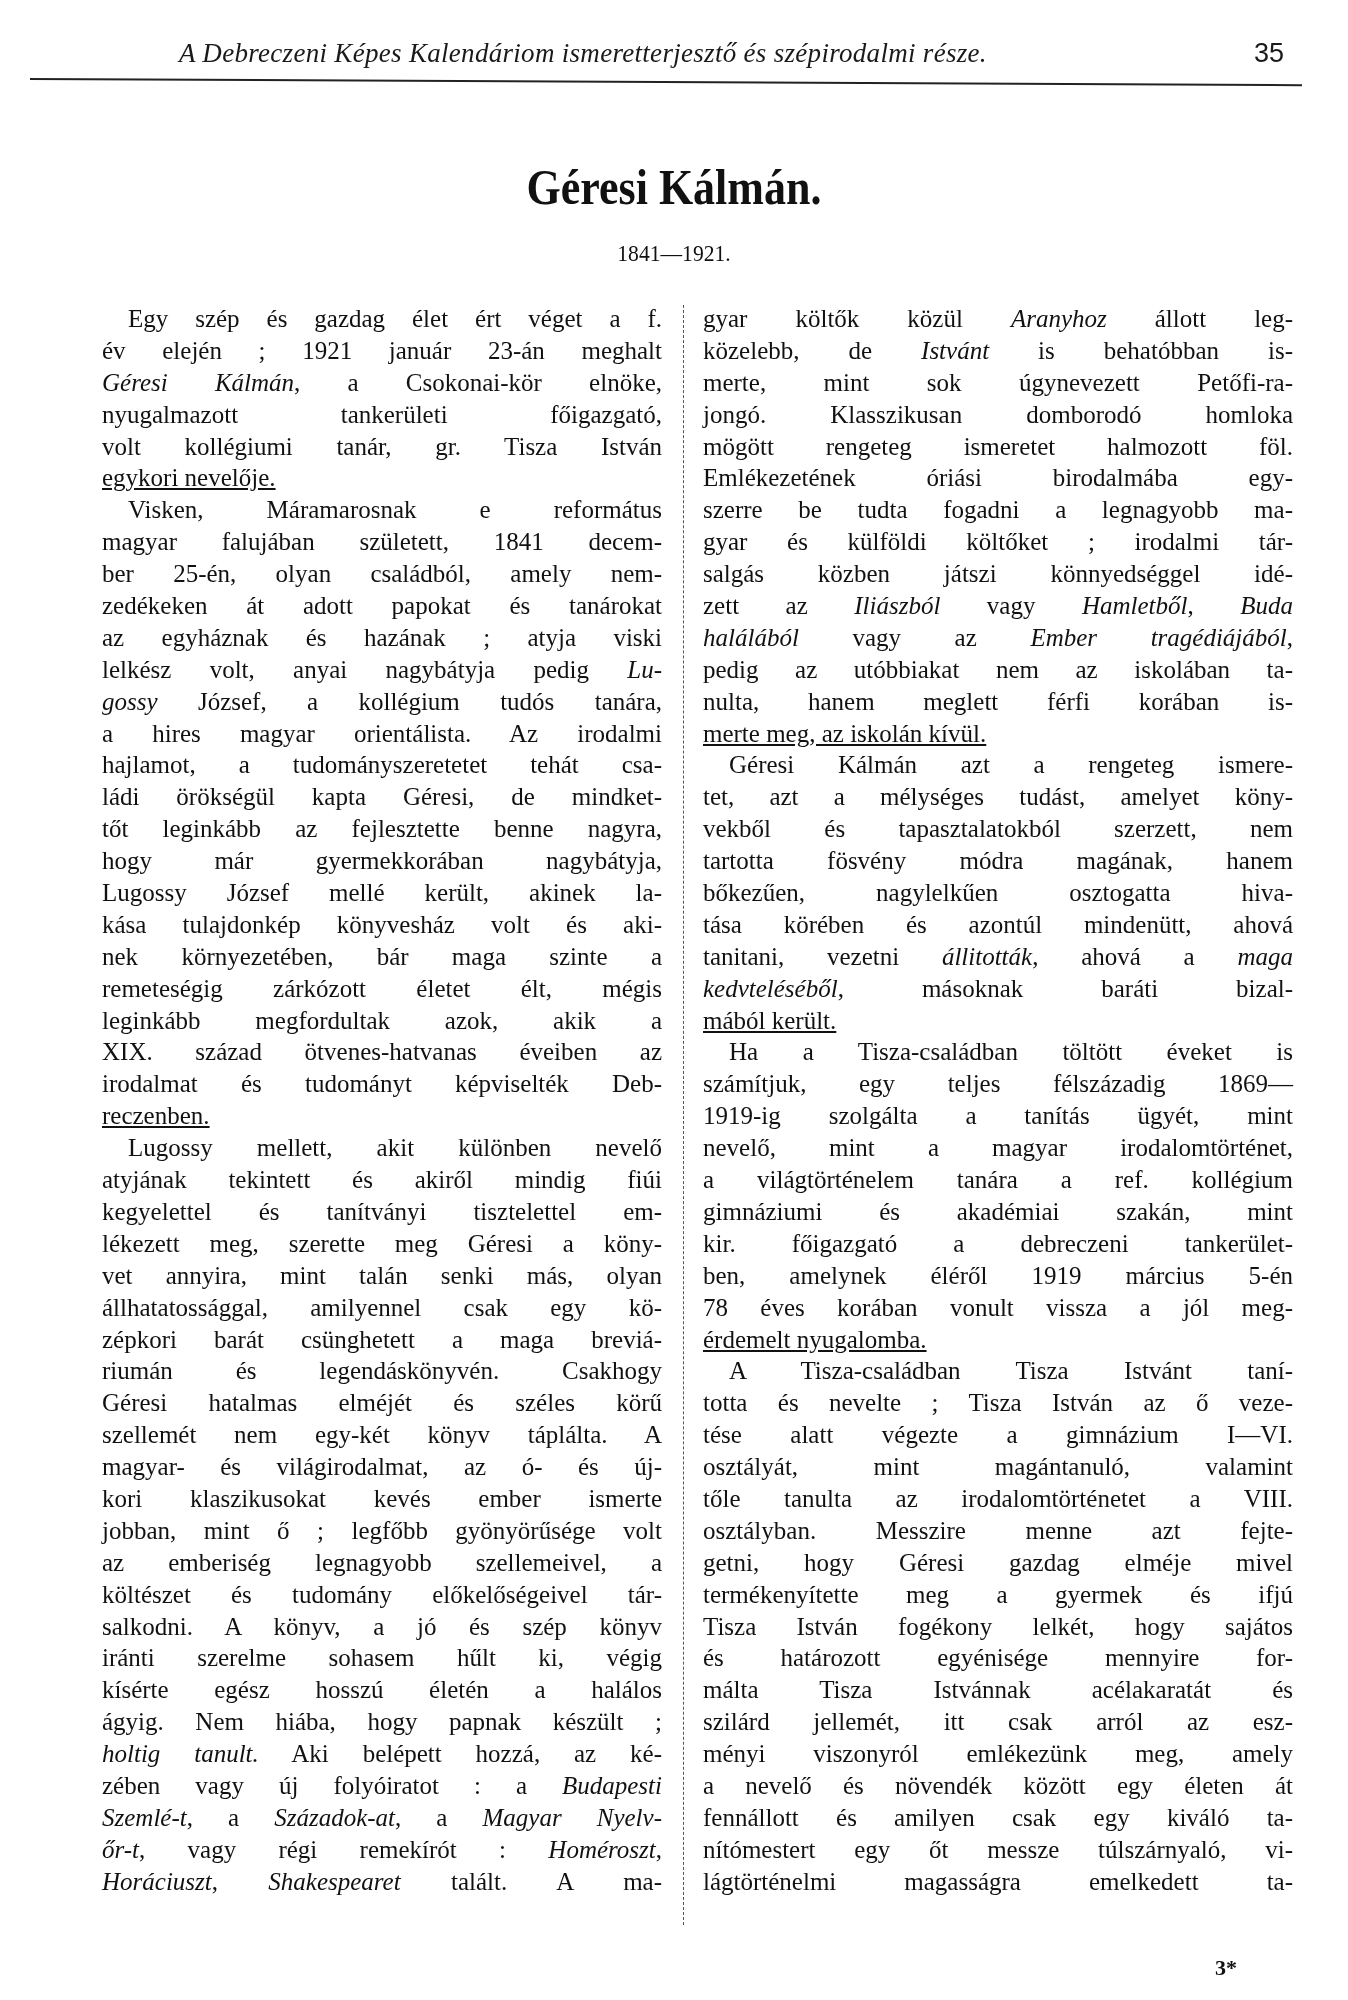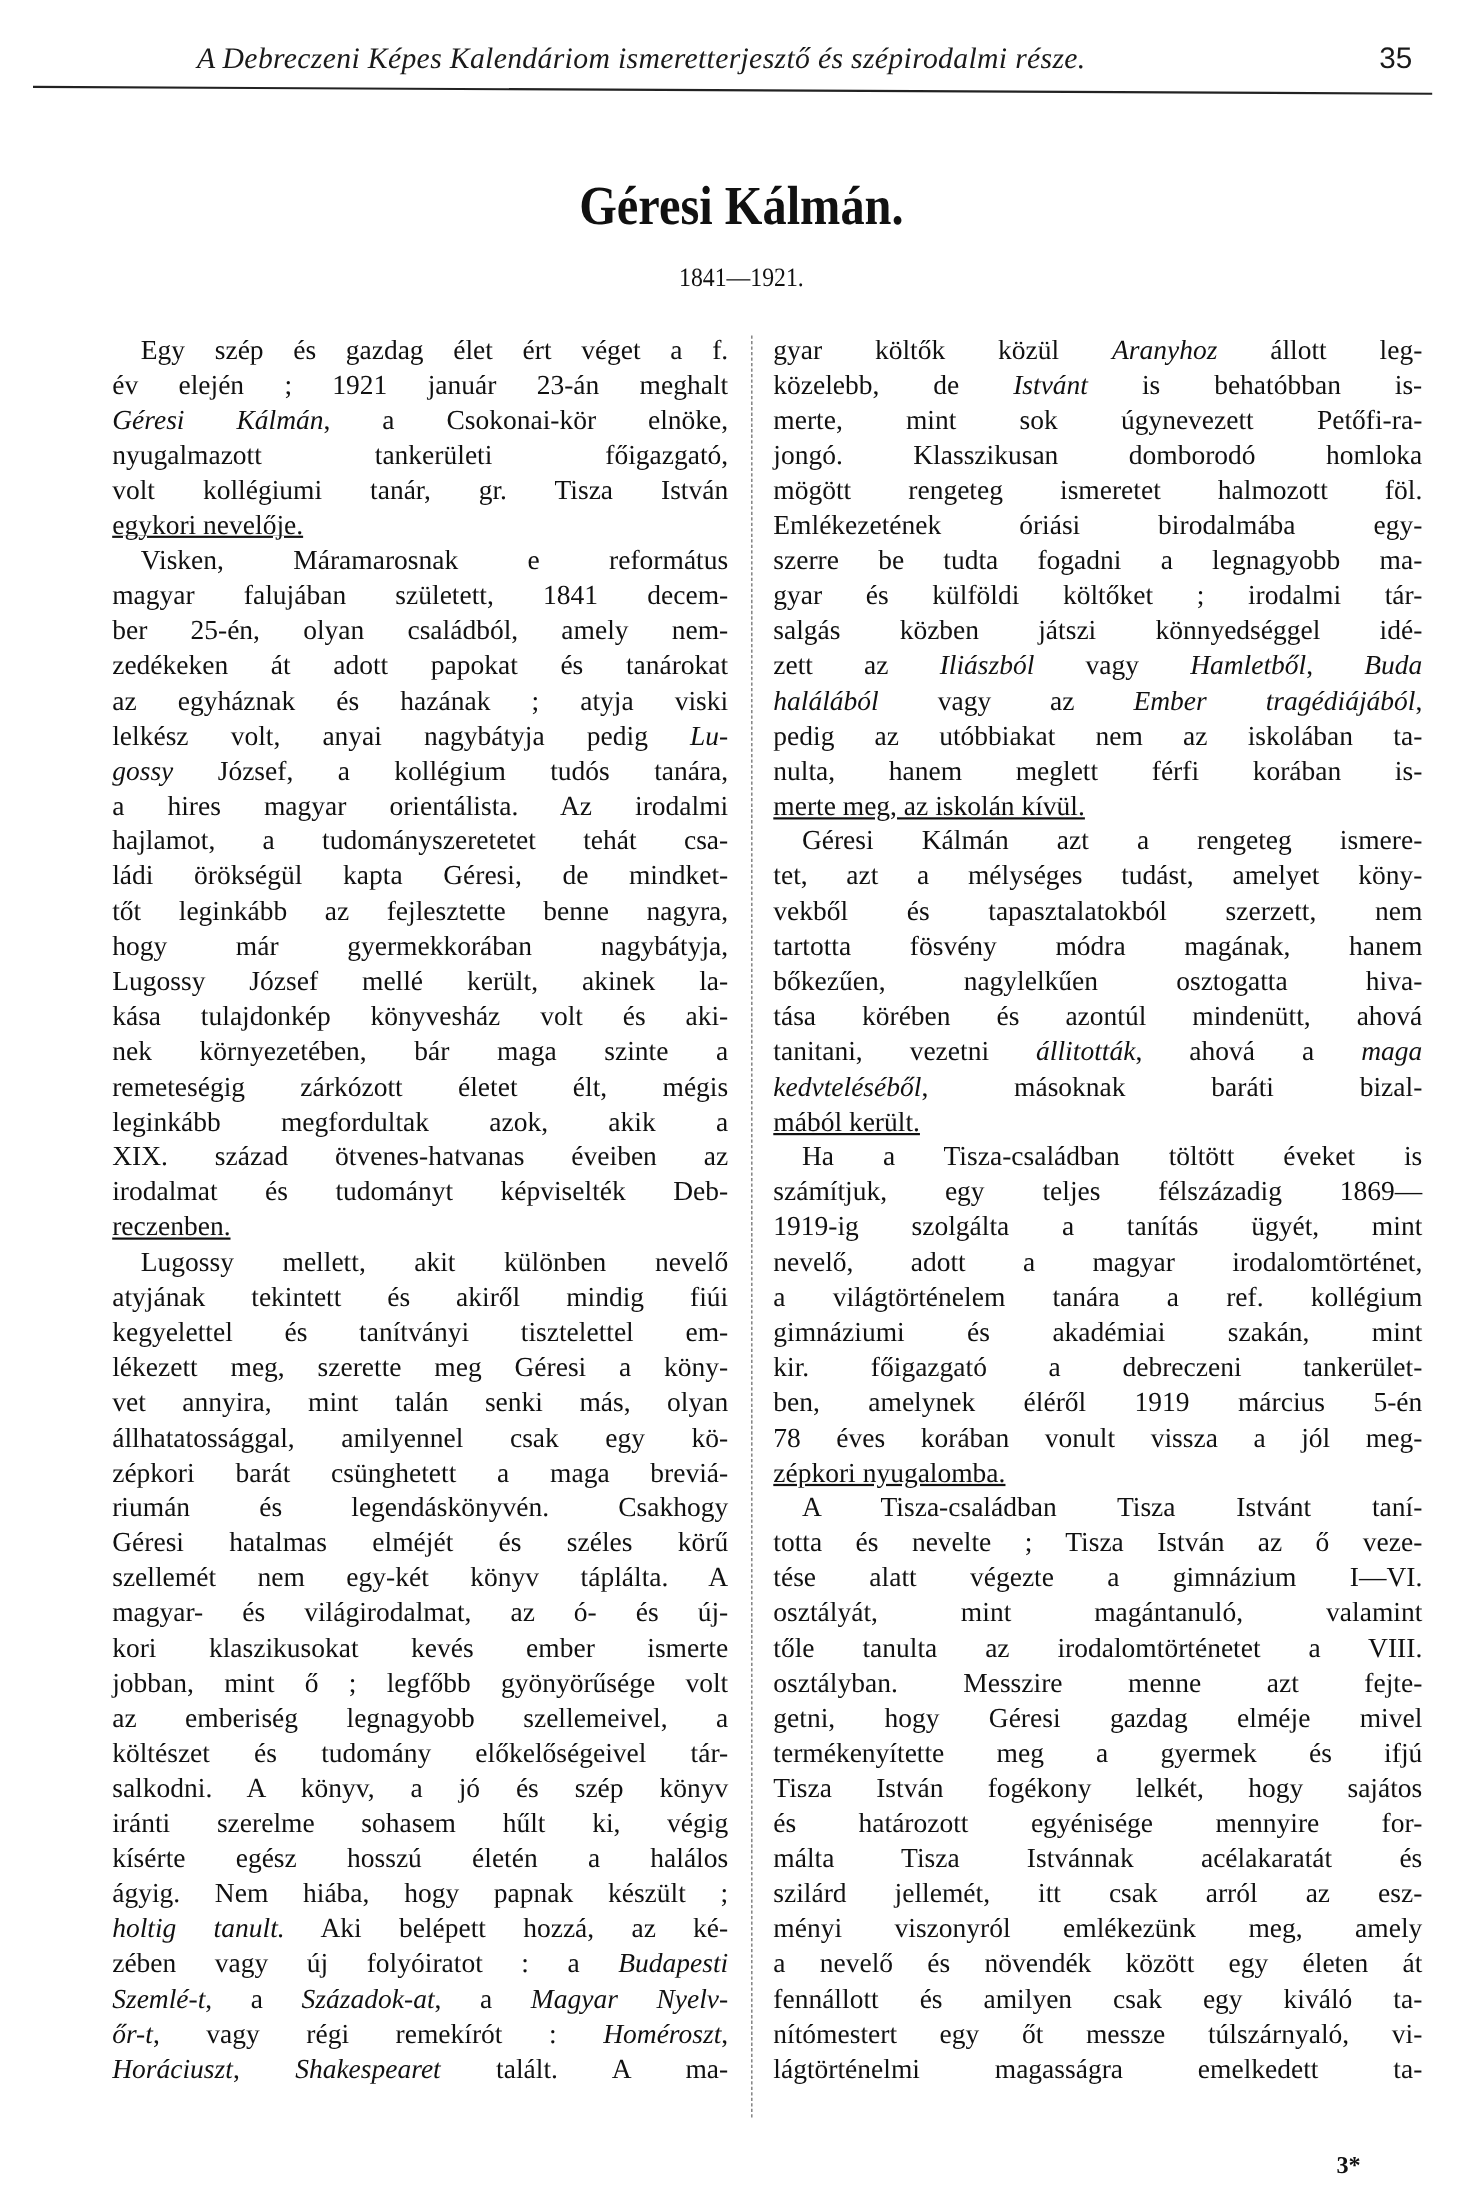--- a/index.html
+++ b/index.html
@@ -140,27 +140,27 @@
     <span class="line">vekből és tapasztalatokból szerzett, nem</span>
     <span class="line">tartotta fösvény módra magának, hanem</span>
     <span class="line">bőkezűen, nagylelkűen osztogatta hiva-</span>
     <span class="line">tása körében és azontúl mindenütt, ahová</span>
     <span class="line">tanitani, vezetni <i>állitották</i>, ahová a <i>maga</i></span>
     <span class="line"><i>kedvteléséből</i>, másoknak baráti bizal-</span>
     <span class="line last">mából került.</span>
     <span class="line indent">Ha a Tisza-családban töltött éveket is</span>
     <span class="line">számítjuk, egy teljes félszázadig 1869—</span>
     <span class="line">1919-ig szolgálta a tanítás ügyét, mint</span>
-    <span class="line">nevelő, adott a magyar irodalomtörténet,</span>
+    <span class="line">nevelő, mint a magyar irodalomtörténet,</span>
     <span class="line">a világtörténelem tanára a ref. kollégium</span>
     <span class="line">gimnáziumi és akadémiai szakán, mint</span>
     <span class="line">kir. főigazgató a debreczeni tankerület-</span>
     <span class="line">ben, amelynek éléről 1919 március 5-én</span>
     <span class="line">78 éves korában vonult vissza a jól meg-</span>
-    <span class="line last">zépkori nyugalomba.</span>
+    <span class="line last">érdemelt nyugalomba.</span>
     <span class="line indent">A Tisza-családban Tisza Istvánt taní-</span>
     <span class="line">totta és nevelte ; Tisza István az ő veze-</span>
     <span class="line">tése alatt végezte a gimnázium I—VI.</span>
     <span class="line">osztályát, mint magántanuló, valamint</span>
     <span class="line">tőle tanulta az irodalomtörténetet a VIII.</span>
     <span class="line">osztályban. Messzire menne azt fejte-</span>
     <span class="line">getni, hogy Géresi gazdag elméje mivel</span>
     <span class="line">termékenyítette meg a gyermek és ifjú</span>
     <span class="line">Tisza István fogékony lelkét, hogy sajátos</span>
     <span class="line">és határozott egyénisége mennyire for-</span>

